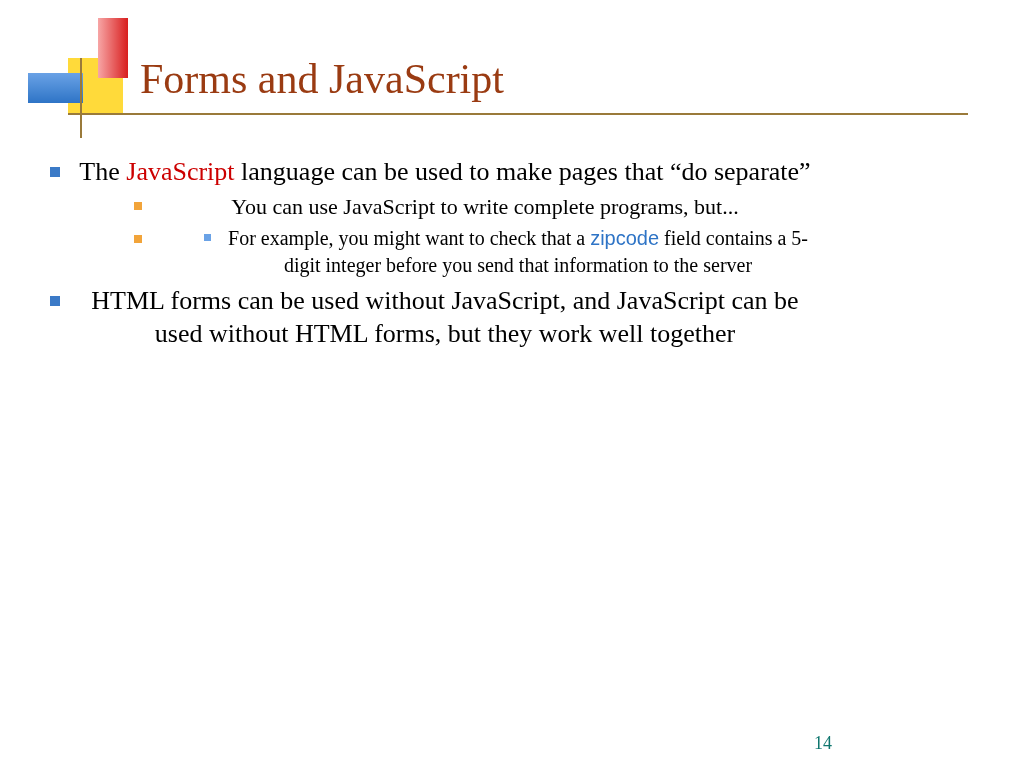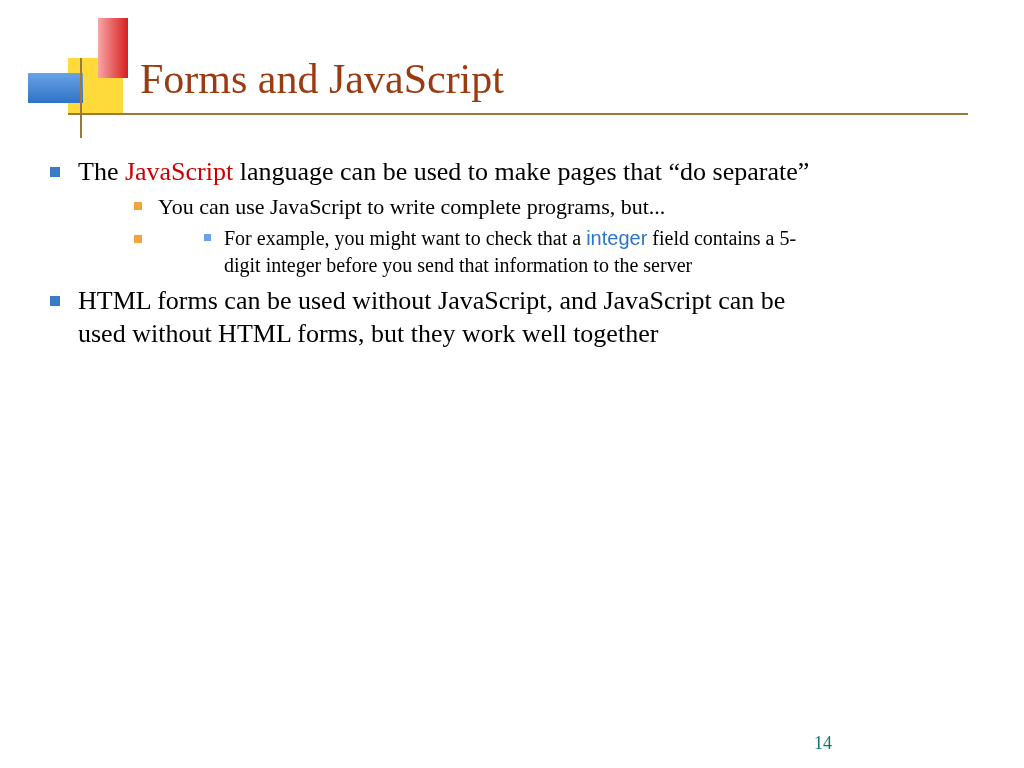--- a/index.html
+++ b/index.html
@@ -11,20 +11,21 @@
     font-family: "Times New Roman", Times, serif;
     color: #000000;
     position: relative;
     overflow: hidden;
   }
   .slide {
     width: 852px;
     height: 768px;
     position: relative;
     box-sizing: border-box;
+    text-align: center;
   }
   
   .deco {
     position: absolute;
     top: 18px;
     left: 28px;
     width: 120px;
     height: 110px;
   }
   .deco .yellow {
@@ -176,21 +177,21 @@
     <ul class="b1">
       <li>
         <span>The </span><span class="red-text">JavaScript</span><span> language can be used to make pages that “do separate”</span>
         <ul class="b2">
           <li>
             <span>You </span><span class="ital">can</span><span> use JavaScript to write complete programs, but...</span>
           </li>
           <li>
             <ul class="b3">
               <li>
-                <span>For example, you might want to check that a </span><span class="mono">integer</span><span> field contains a 5-digit integer before you send that information to the server</span>
+                <span>For example, you might want to check that a </span><span class="mono">zipcode</span><span> field contains a 5-digit integer before you send that information to the server</span>
               </li>
             </ul>
           </li>
         </ul>
       </li>
       <li>HTML forms can be used without JavaScript, and JavaScript can be used without HTML forms, but they work well together</li>
     </ul>
   </div>
 
   <div class="pagenum">14</div>

